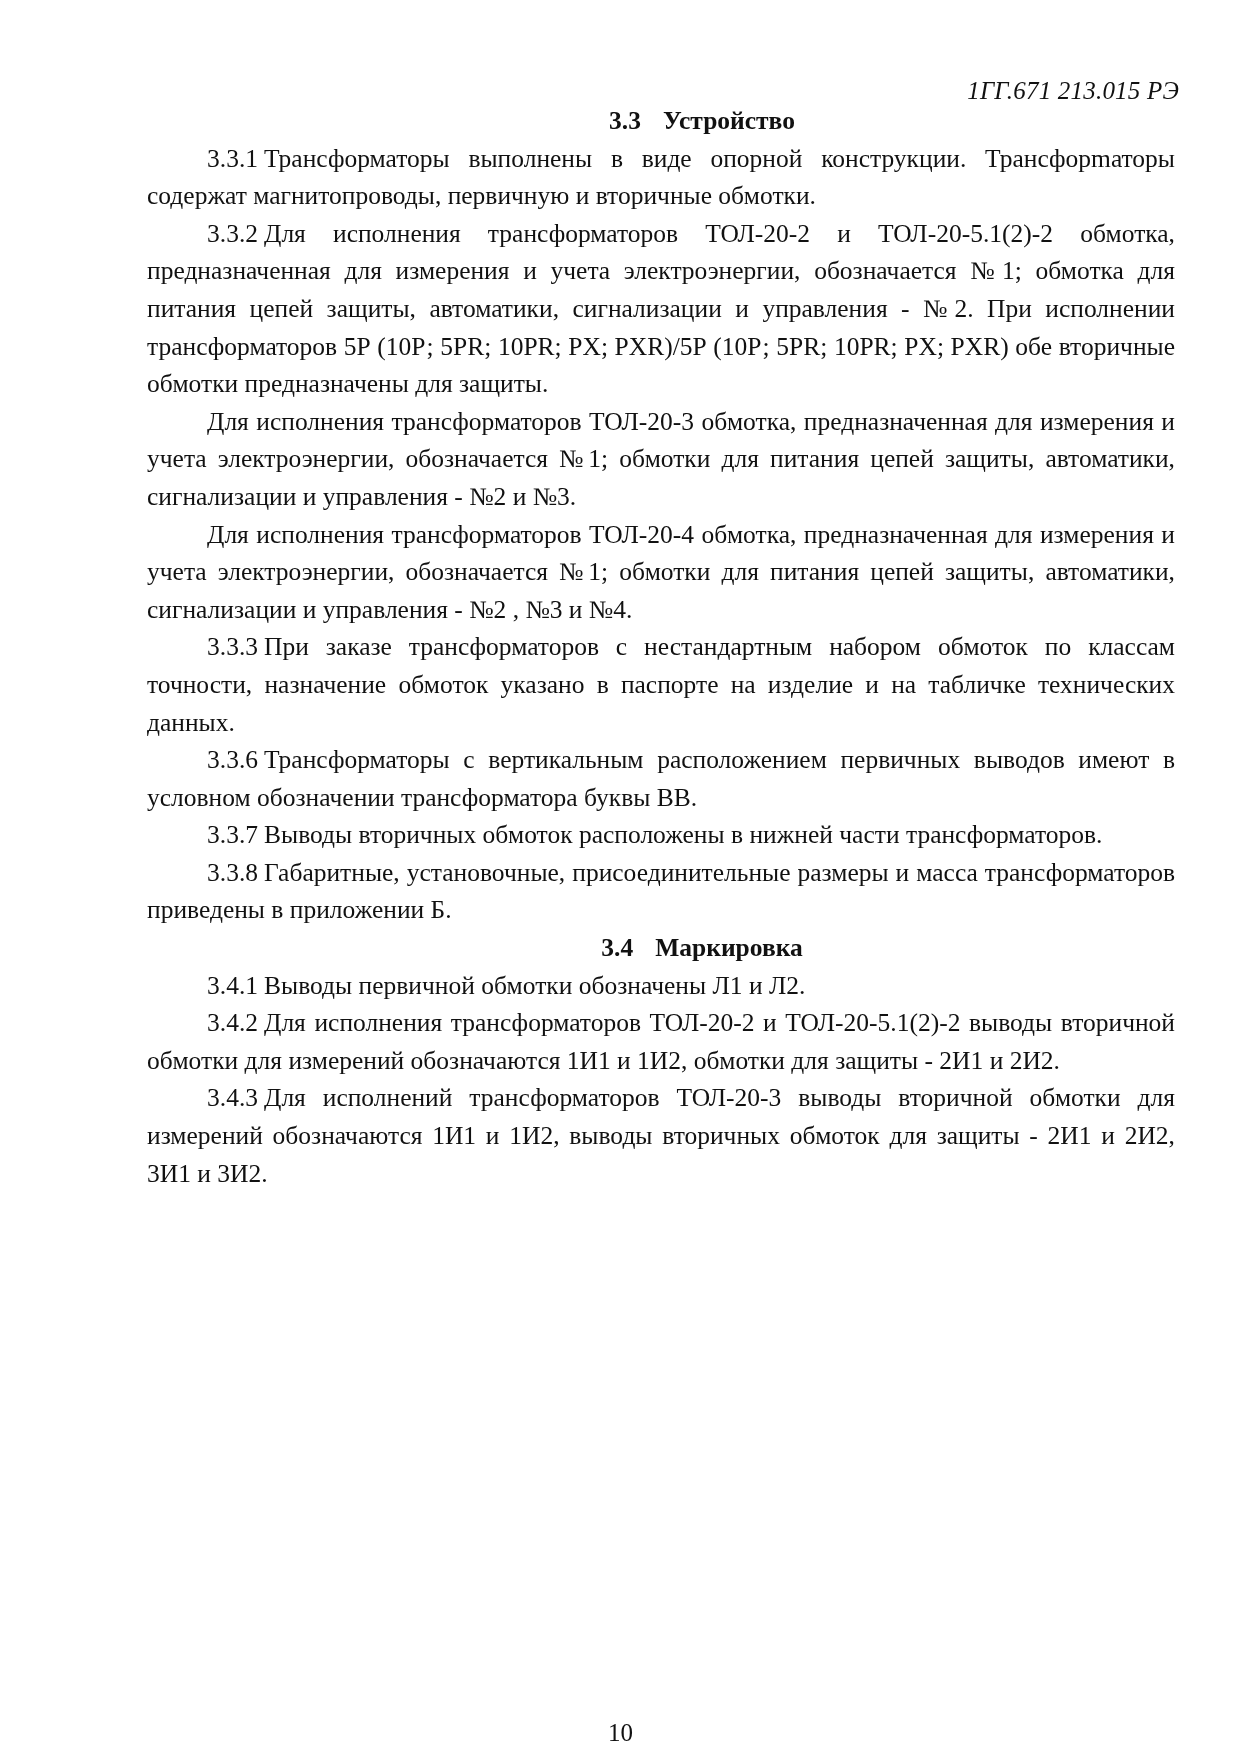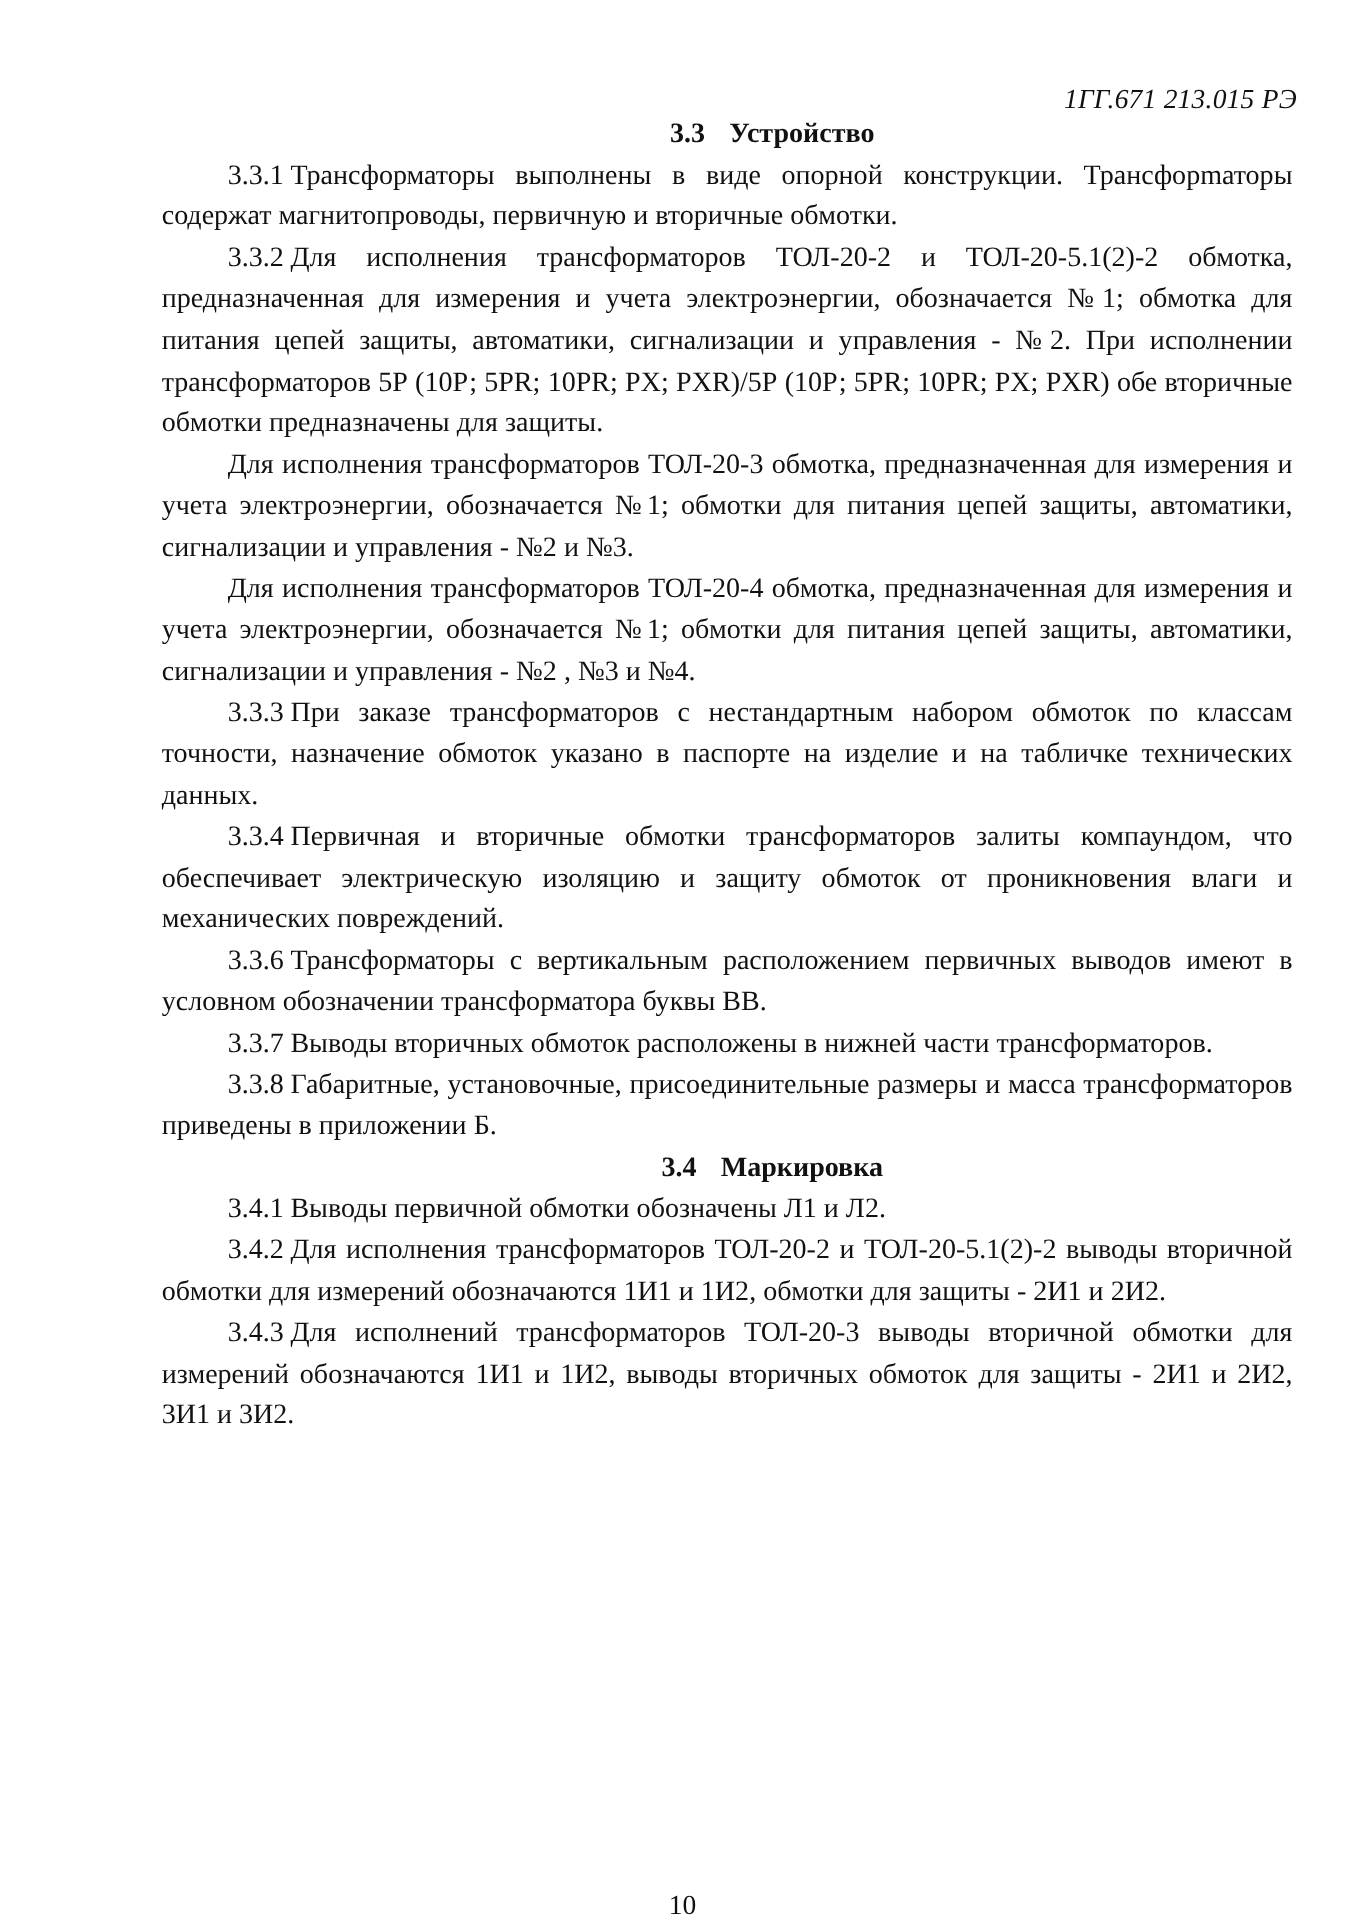--- a/index.html
+++ b/index.html
@@ -75,21 +75,20 @@
 
 
   <p class="para"><span class="num-inline">3.3.2</span><span>Для исполнения трансформаторов ТОЛ-20-2 и ТОЛ-20-5.1(2)-2 обмот­ка, предназначенная для измерения и учета электроэнергии, обозначается №1; об­мотка для питания цепей защиты, автоматики, сигнализации и управления - №2. При исполнении трансформаторов 5Р (10Р; 5PR; 10PR; PX; PXR)/5Р (10Р; 5PR; 10PR; PX; PXR) обе вторичные обмотки предназначены для защиты.</span></p>
 
   <p class="para"><span>Для исполнения трансформаторов ТОЛ-20-3 обмотка, предназначенная для измерения и учета электроэнергии, обозначается №1; обмотки для питания цепей защиты, автоматики, сигнализации и управления - №2 и №3.</span></p>
 
   <p class="para"><span>Для исполнения трансформаторов ТОЛ-20-4 обмотка, предназначенная для измерения и учета электроэнергии, обозначается №1; обмотки для питания цепей защиты, автоматики, сигнализации и управления - №2 , №3 и №4.</span></p>
 
   <p class="para"><span class="num-inline">3.3.3</span><span>При заказе трансформаторов с нестандартным набором обмоток по классам точности, назначение обмоток указано в паспорте на изделие и на таб­личке технических данных.</span></p>
 
-  <p class="para"><span class="num-inline">3.3.4</span><span>Первичная и вторичные обмотки трансформаторов залиты компаундом, что обеспечивает электрическую изоляцию и защиту обмоток от проникновения влаги и механических повреждений.</span></p>
 
 
   <p class="para"><span class="num-inline">3.3.6</span><span>Трансформаторы с вертикальным расположением первичных выводов имеют в условном обозначении трансформатора буквы ВВ.</span></p>
 
   <p class="para"><span class="num-inline">3.3.7</span><span>Выводы вторичных обмоток расположены в нижней части трансформа­торов.</span></p>
 
   <p class="para"><span class="num-inline">3.3.8</span><span>Габаритные, установочные, присоединительные размеры и масса трансформаторов приведены в приложении Б.</span></p>
 
   <p class="heading"><span class="num">3.4</span><span>Маркировка</span></p>
 

